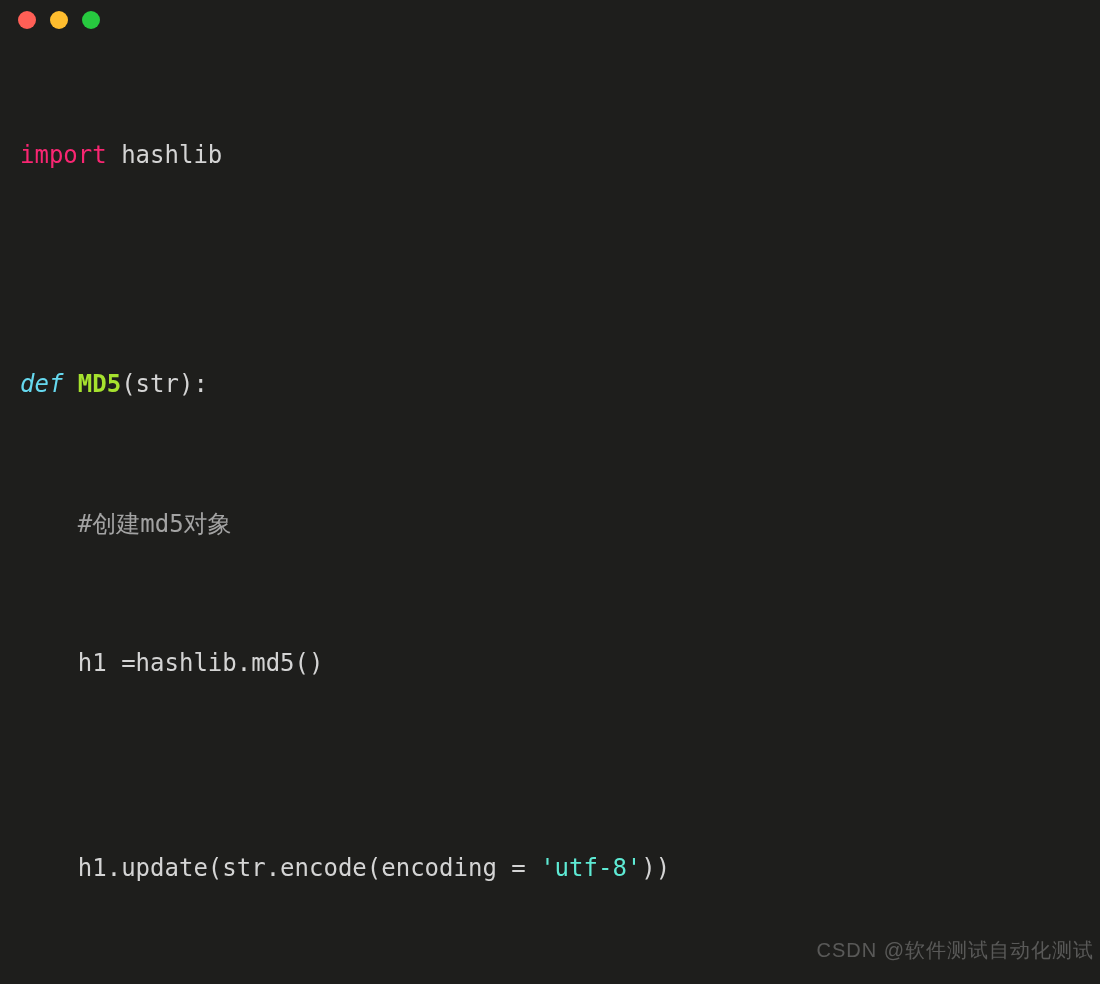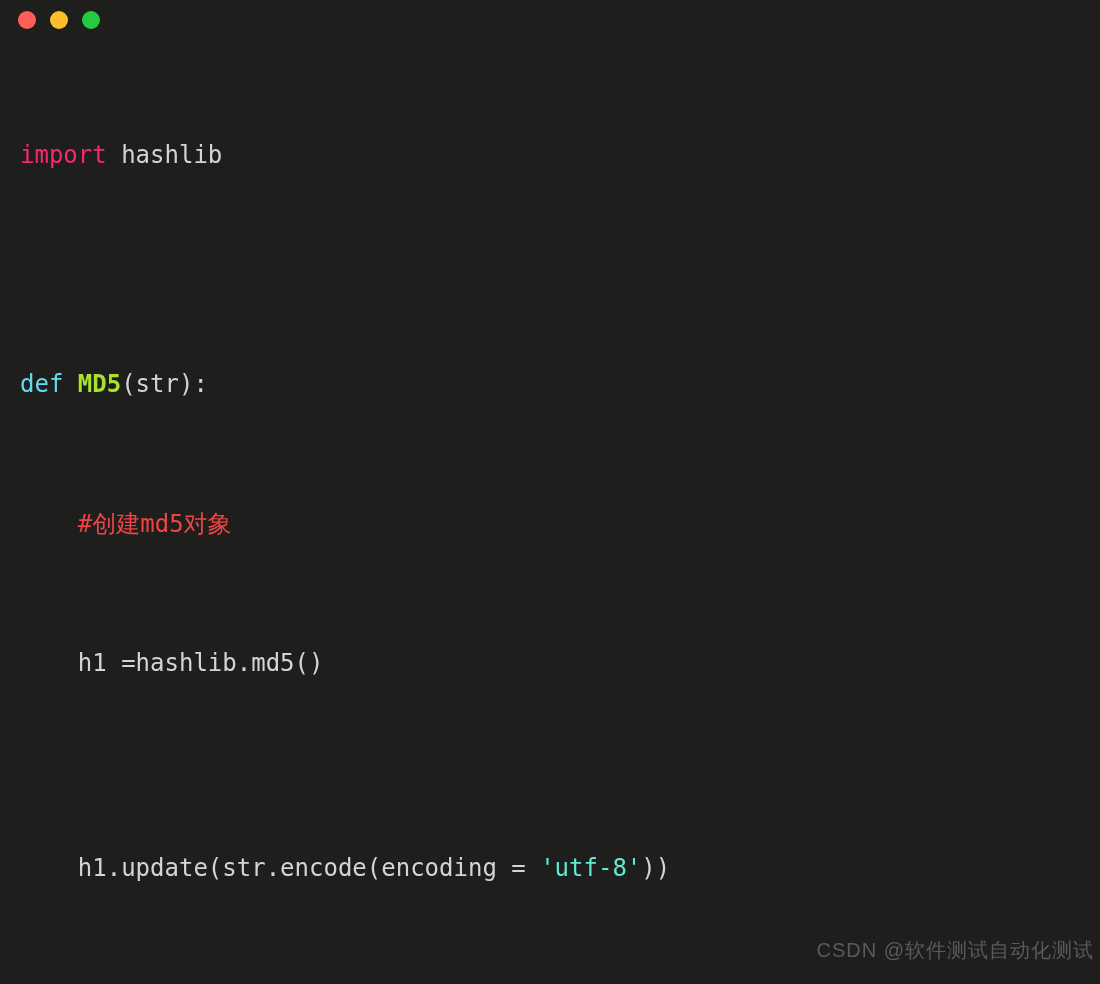--- a/index.html
+++ b/index.html
@@ -41,24 +41,24 @@
       min-height: 37px;
       display: block;
     }
     .blank {
       height: 40px;
     }
     .blank-sm {
       height: 28px;
     }
     .kw-red { color: #f92672; }
-    .kw-blue { color: #66d9ef; }
+    .kw-blue { color: #66d9ef; font-style: italic; }
     .fn-name { color: #a6e22e; font-weight: bold; }
     .plain { color: #d4d4d4; }
-    .comment { color: #ef4444; }
+    .comment { color: #a3a3a3; }
     .string { color: #5eead4; }
     .watermark {
       position: absolute;
       bottom: 20px;
       right: 6px;
       color: rgba(200,200,200,0.35);
       font-size: 20px;
       font-family: sans-serif;
       letter-spacing: 1px;
     }

